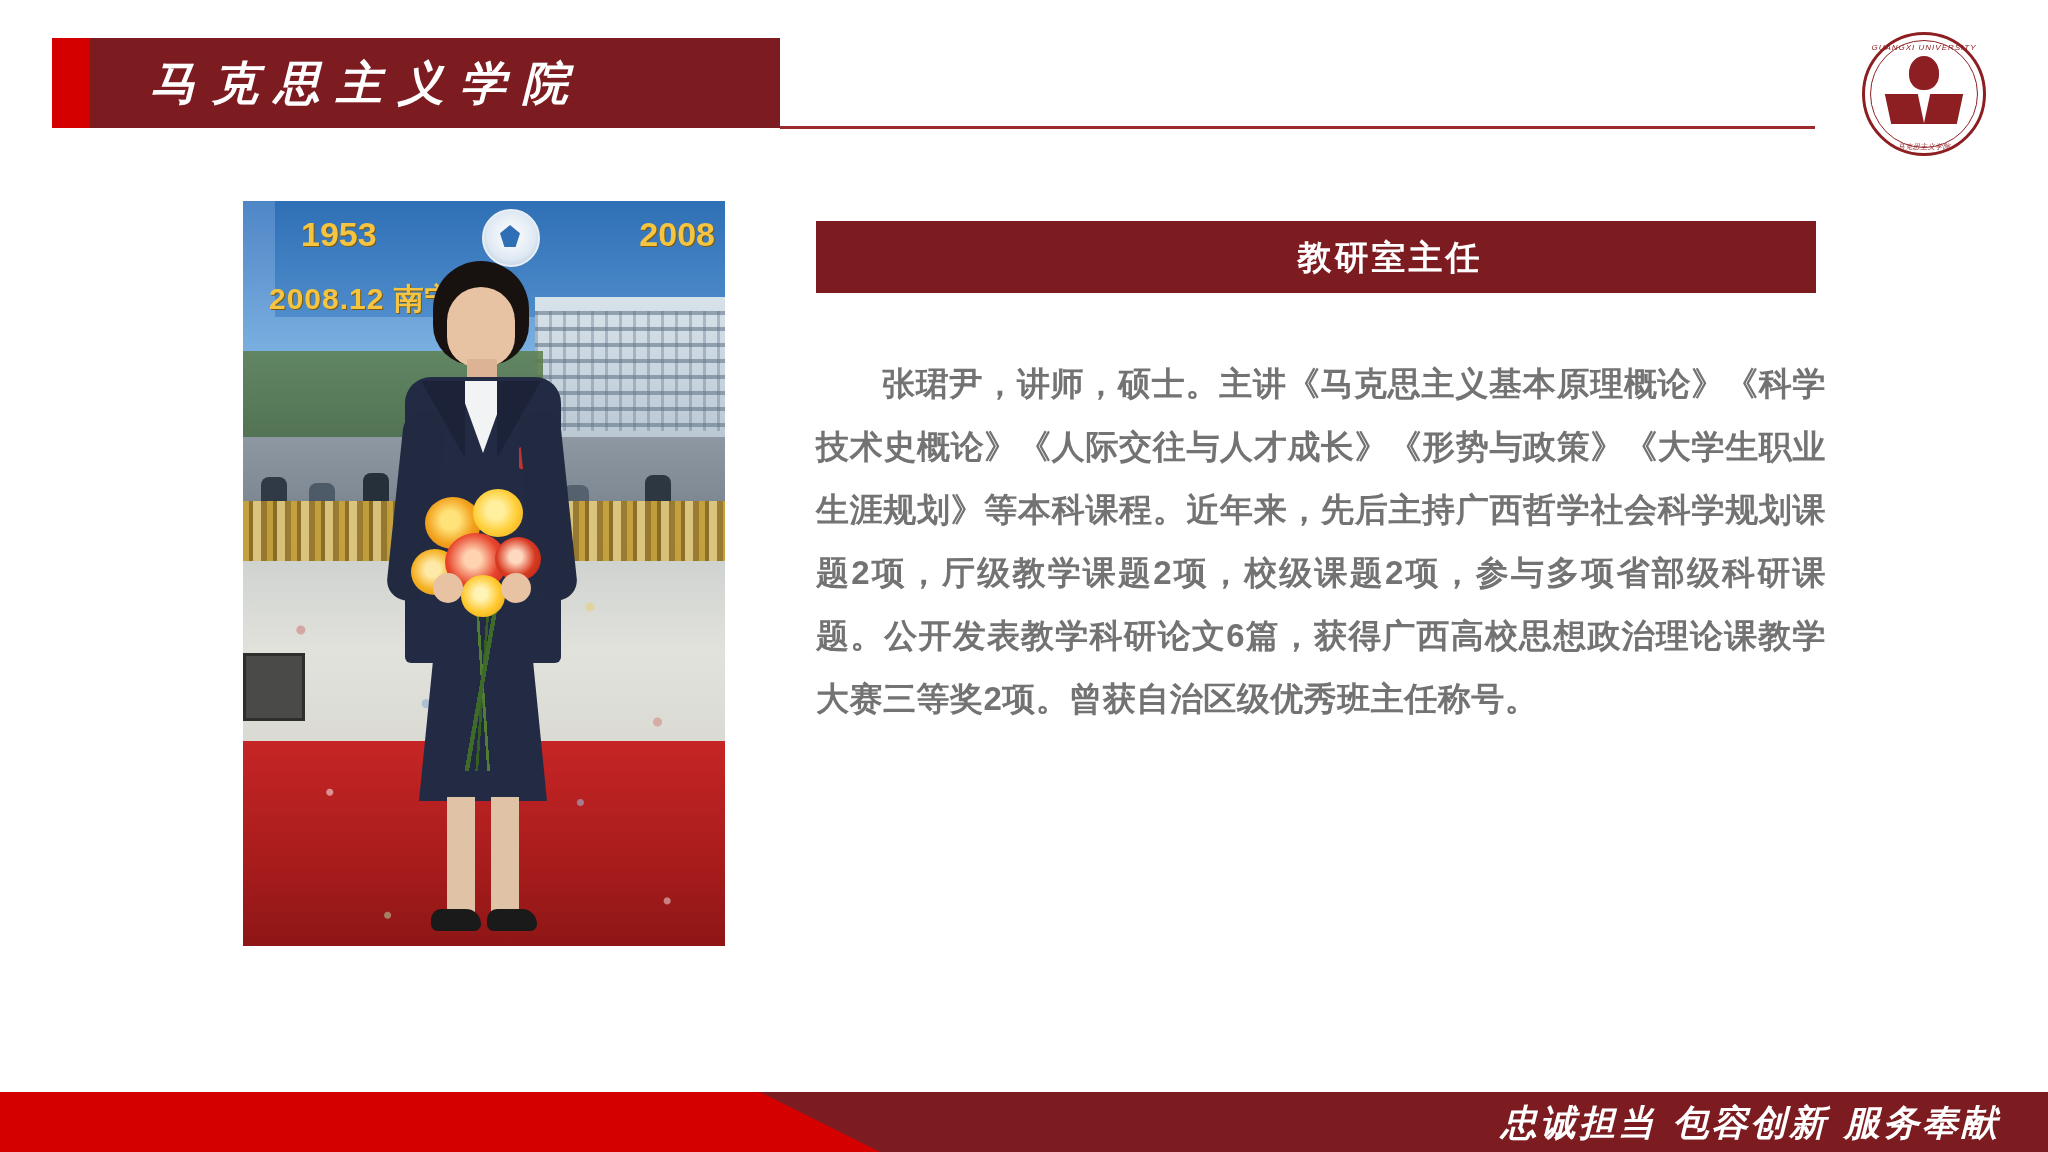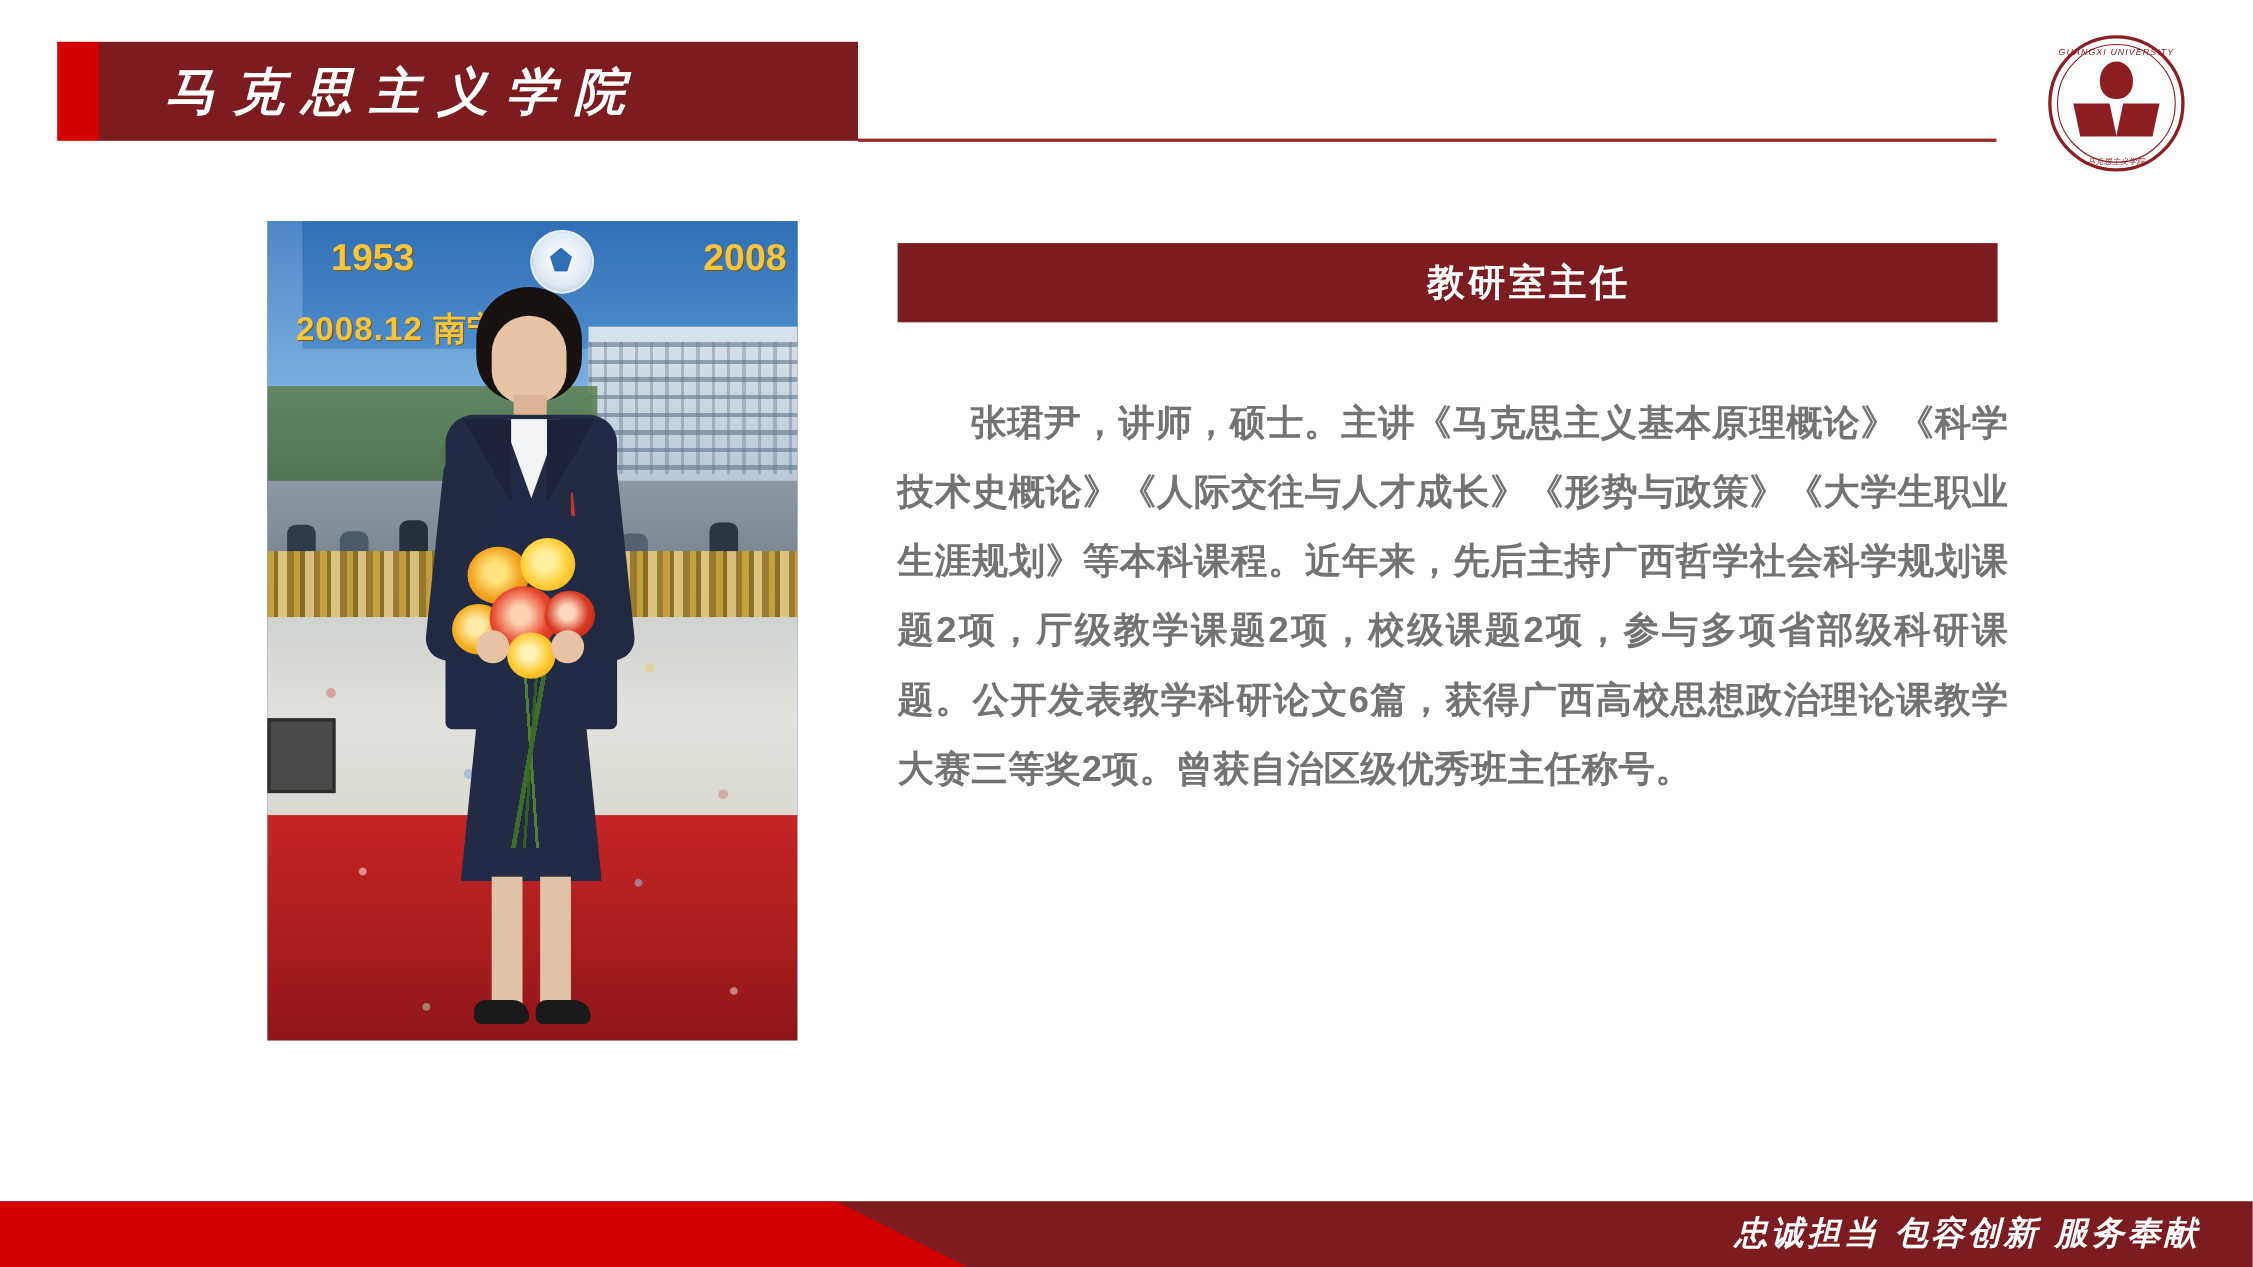--- a/index.html
+++ b/index.html
@@ -472,21 +472,21 @@
     background: #d40000;
     clip-path: polygon(0 0, 760px 0, 880px 60px, 0 60px);
   }
   .footer-slogan {
     position: absolute;
     right: 48px;
     top: 0;
     height: 60px;
     line-height: 60px;
     color: #ffffff;
-    font-size: 30px;
+    font-size: 36px;
     font-weight: 700;
     font-family: "DejaVu Serif", "Liberation Serif", serif;
     font-style: italic;
     letter-spacing: 3px;
     white-space: nowrap;
   }
 </style>
 </head>
 <body>
 

